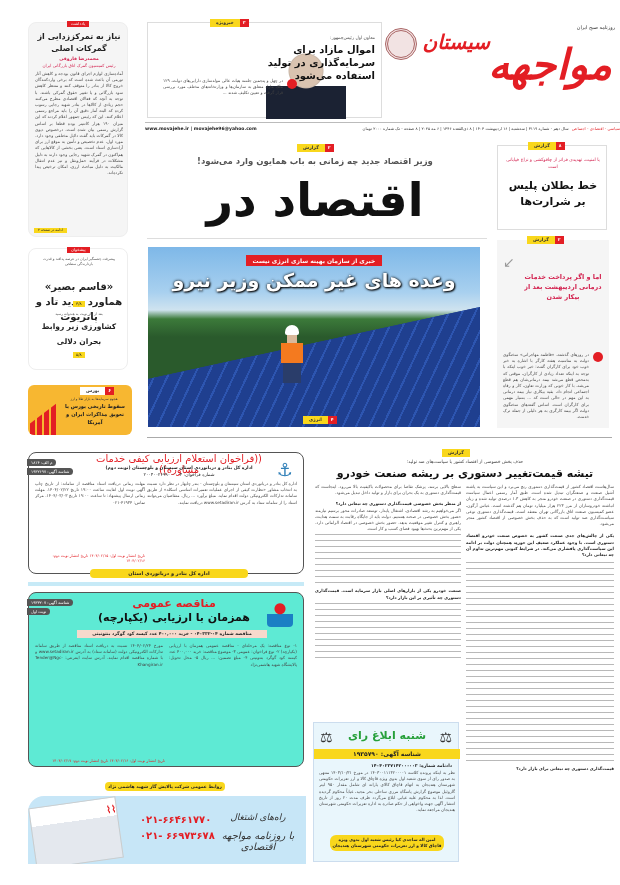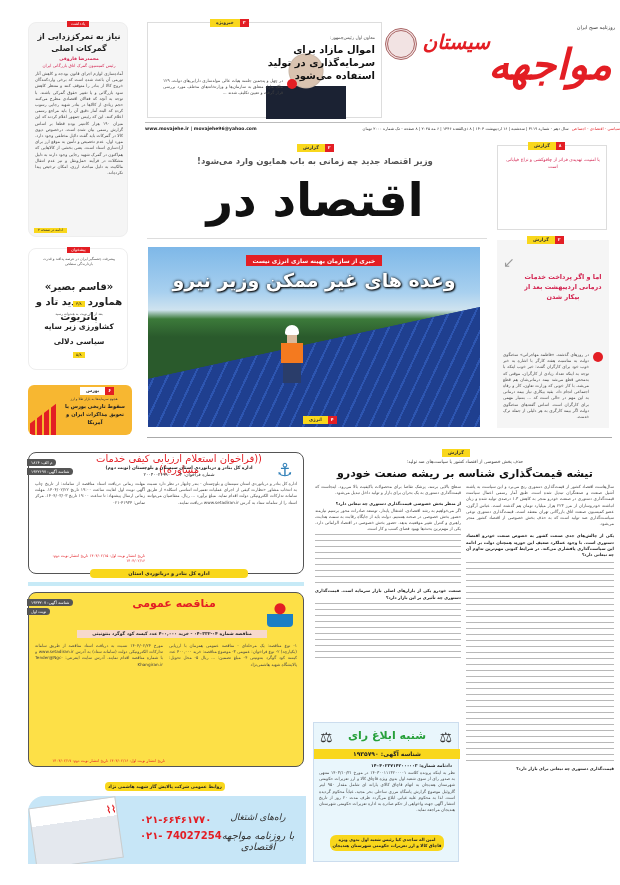--- a/index.html
+++ b/index.html
@@ -55,21 +55,21 @@
   <div class="abs txt" style="left:6px;top:48px;width:88px;height:156px;overflow:hidden;">آماده‌سازی لوازم اجرای قانون بودجه و کاهش آثار تورمی آن باعث شده است که برخی واردکنندگان خروج کالا از بنادر را متوقف کنند و منتظر کاهش سود بازرگانی و یا تغییر حقوق گمرکی باشند. با توجه به آنچه که فعالان اقتصادی مطرح می‌کنند حجم زیادی از کالاها در بنادر شهید رجایی رسوب کرده که البته آمار دقیق آن را باید مراجع رسمی اعلام کنند. این که رئیس جمهور اعلام کردند که این میزان ۱۹۰ هزار کانتینر بوده قطعا بر اساس گزارش رسمی بیان شده است. درخصوص دپوی کالا در گمرکات باید گفت دلایل مختلفی وجود دارد. مورد اول، عدم تخصیص و تأمین به موقع ارز برای آزادسازی اسناد است. یعنی بخشی از کالاهایی که هم‌اکنون در گمرک شهید رجایی وجود دارند به دلیل مشکلات در فرآیند حمل‌ونقل و نیز عدم انتقال مالکیت به دلیل مباحث ارزی، امکان ترخیص پیدا نکرده‌اند.</div>
   <div class="abs" style="left:5px;top:205px;background:#f9d71c;font-size:3.5px;padding:0 4px;height:5px;line-height:5px;">ادامه در صفحه ۲</div>
 </div>
 
 <div class="abs" style="left:28px;top:248px;width:100px;height:122px;border:1px solid #eee;border-radius:8px;background:#fff;">
   <div class="abs" style="left:38px;top:-2px;background:#e31e24;color:#fff;font-size:4px;padding:0 4px;height:6px;line-height:6px;">پیشخوان</div>
   <div class="abs center" style="left:12px;top:8px;width:76px;font-size:3.6px;line-height:5px;color:#555;">پیشرفت چشمگیر ایران در عرصه پدافند و قدرت بازدارندگی سطحی</div>
   <div class="abs center" style="left:2px;top:30px;width:96px;font-size:10px;font-weight:bold;line-height:15px;color:#222;">«قاسم بصیر» هماورد جدید تاد و پاتریوت</div>
   <div class="abs" style="left:44px;top:52px;background:#f9d71c;font-size:4px;padding:0 3px;height:6px;line-height:6px;">۳/۸</div>
   <div class="abs center" style="left:12px;top:63px;width:76px;font-size:3.6px;color:#555;">بعد از پیاز نوبت به هندوانه رسید</div>
-  <div class="abs center" style="left:2px;top:70px;width:96px;font-size:7.5px;font-weight:bold;line-height:15px;color:#222;">کشاورزی زیر سایه سیاسی دلالی</div>
+  <div class="abs center" style="left:2px;top:70px;width:96px;font-size:7.5px;font-weight:bold;line-height:15px;color:#222;">کشاورزی زیر روابط بحران دلالی</div>
   <div class="abs" style="left:44px;top:103px;background:#f9d71c;font-size:4px;padding:0 3px;height:6px;line-height:6px;">۵/۸</div>
 </div>
 
 <div class="abs" style="left:28px;top:385px;width:104px;height:50px;background:#f7b731;border-radius:6px;overflow:hidden;">
   <div class="abs" style="left:2px;top:12px;width:30px;height:38px;background:linear-gradient(to right,#e31e24 0 5px,transparent 5px 7px,#e31e24 7px 12px,transparent 12px 14px,#e31e24 14px 19px,transparent 19px 21px,#e31e24 21px 26px,transparent 26px);clip-path:polygon(0 70%,100% 10%,100% 100%,0 100%);"></div>
   <div class="abs tag" style="left:52px;top:2px;">
     <span class="r">۶</span>
     <span class="y" style="background:#fff;">بورس</span>
   </div>
   <div class="abs center" style="left:30px;top:12px;width:72px;font-size:3.4px;color:#333;">هجوم سرمایه‌ها به بازار طلا و ارز</div>
@@ -99,40 +99,41 @@
     <span class="y">انرژی</span>
   </div>
 </div>
 
 <div class="abs" style="left:497px;top:145px;width:110px;height:85px;border:1px solid #ddd;background:#fff;">
   <div class="abs tag" style="left:30px;top:-4px;">
     <span class="r">۸</span>
     <span class="y">گزارش</span>
   </div>
   <div class="abs center pink" style="left:8px;top:10px;width:94px;font-size:4.5px;line-height:7px;">با امنیت، تهدیدی فراتر از چاقوکشی و نزاع خیابانی است</div>
+  <div class="abs center" style="left:4px;top:32px;width:102px;font-size:11px;font-weight:bold;line-height:16px;color:#111;">خط بطلان پلیس بر شرارت‌ها</div>
 </div>
 
 <div class="abs" style="left:497px;top:240px;width:112px;height:188px;background:#f5f5f5;">
   <div class="abs tag" style="left:30px;top:-4px;">
     <span class="r">۲</span>
     <span class="y">گزارش</span>
   </div>
   <div class="abs" style="left:6px;top:14px;font-size:14px;color:#999;">↙</div>
   <div class="abs pink rtl" style="right:6px;top:32px;width:80px;font-size:6.5px;font-weight:bold;line-height:10px;text-align:center;">اما و اگر پرداخت خدمات درمانی اردیبهشت بعد از بیکار شدن</div>
   <div class="abs" style="right:6px;top:112px;width:10px;height:10px;border-radius:50%;background:#e31e24;"></div>
   <div class="abs txt" style="left:6px;top:112px;width:86px;height:72px;overflow:hidden;">در روزهای گذشته، «فاطمه مهاجرانی» سخنگوی دولت به مناسبت هفته کارگر با اشاره به خبر خوب خود برای کارگران گفت: خبر خوب اینکه با توجه به اینکه تعداد زیادی از کارگران، موقتی که به‌محض قطع می‌شد بیمه درمانی‌شان هم قطع می‌شد، با کار خوبی که وزارت تعاون، کار و رفاه اجتماعی انجام داد، بقیه بیکاری نیاز بیمه درمانی به این مهم در حالی است که ... بسیار مهمی برای کارگران است. اساس گفته‌های سخنگوی دولت اگر بیمه کارگری به هر دلیلی از جمله ترک خدمت.</div>
 </div>
 
 <div class="abs hr" style="left:147px;top:437px;width:465px;background:#aaa;"></div>
 
 <div class="abs tag" style="left:442px;top:449px;">
   <span class="y">گزارش</span>
 </div>
 <div class="abs center" style="left:315px;top:459px;width:300px;font-size:4.5px;color:#444;">حذف بخش خصوصی از اقتصاد کشور با سیاست‌های ضد تولید؛</div>
-<div class="abs center" style="left:315px;top:466px;width:300px;font-size:11px;font-weight:bold;color:#111;line-height:15px;">تیشه قیمت‌گذاری شناسه بر ریشه صنعت خودرو</div>
+<div class="abs center" style="left:315px;top:466px;width:300px;font-size:11px;font-weight:bold;color:#111;line-height:15px;">تیشه قیمت‌تغییر دستوری بر ریشه صنعت خودرو</div>
 
 <div class="abs txt" style="left:466px;top:484px;width:148px;height:400px;overflow:hidden;">
   <p>سال‌هاست اقتصاد کشور از قیمت‌گذاری دستوری رنج می‌برد و این سیاست به پاشنه آشیل صنعت و صنعتگران تبدیل شده است. طبق آمار رسمی اعمال سیاست قیمت‌گذاری دستوری در صنعت خودرو منجر به کاهش ۱.۳ درصدی تولید شده و زیان انباشته خودروسازان از مرز ۲۲۳ هزار میلیارد تومان هم گذشته است. عباس آرگون، عضو کمیسیون صنعت اتاق بازرگانی تهران معتقد است، قیمت‌گذاری دستوری نوعی سیاست‌گذاری ضد تولید است که به حذف بخش خصوصی از اقتصاد کشور منجر می‌شود.</p>
   <p style="font-weight:bold;color:#222;margin-top:6px;">یکی از چالش‌های جدی صنعت کشور به خصوص صنعت خودرو اقتصاد دستوری است. با وجود عملکرد ضعیف این حوزه، همچنان دولت بر ادامه این سیاست‌گذاری پافشاری می‌کند. در شرایط کنونی مهم‌ترین تداوم آن چه تبعاتی دارد؟</p>
   <div class="lines" style="height:200px;margin-top:4px;"></div>
   <p style="font-weight:bold;color:#222;margin-top:4px;">قیمت‌گذاری دستوری چه تبعاتی برای بازار دارد؟</p>
 </div>
 <div class="abs txt" style="left:315px;top:484px;width:146px;height:230px;overflow:hidden;">
   <p>سطح بالایی برسد، پزشک تقاضا برای محصولات باکیفیت بالا می‌رود. اینجاست که قیمت‌گذاری دستوری به یک بحران برای بازار و تولید داخل تبدیل می‌شود.</p>
   <p style="font-weight:bold;color:#222;margin-top:5px;">از منظر بخش خصوصی قیمت‌گذاری دستوری چه تبعاتی دارد؟</p>
@@ -159,33 +160,34 @@
   <div class="abs center" style="left:60px;top:19px;width:180px;font-size:4.5px;">شماره فراخوان: ۲۰۰۴۰۰۲۶۹۹۰۰۰۰۰۴</div>
   <div class="abs" style="left:-2px;top:6px;background:#555;color:#fff;font-size:4px;padding:0 4px;border-radius:0 4px 4px 0;height:7px;line-height:7px;">م الف: ۱۸۱۴</div>
   <div class="abs" style="left:-2px;top:15px;background:#555;color:#fff;font-size:4px;padding:0 4px;border-radius:0 4px 4px 0;height:7px;line-height:7px;">شناسه آگهی: ۱۹۳۲۶۹۷</div>
   <div class="abs txt" style="right:6px;top:28px;width:150px;height:82px;overflow:hidden;">اداره کل بنادر و دریانوردی استان سیستان و بلوچستان - بندر چابهار در نظر دارد نسبت به انتخاب مشاور «نظارت کیفی از اجرای عملیات تعمیرات اساسی اسکله» از طریق سامانه تدارکات الکترونیکی دولت اقدام نماید. مبلغ برآورد ... ریال. متقاضیان می‌توانند اسناد را از سامانه ستاد به آدرس www.setadiran.ir دریافت نمایند.</div>
   <div class="abs txt" style="left:6px;top:28px;width:110px;height:60px;overflow:hidden;">مهلت زمانی دریافت اسناد مناقصه از سامانه: از تاریخ چاپ آگهی نوبت اول لغایت ساعت ۱۹:۰۰ تاریخ ۱۴۰۴/۰۲/۲۲. مهلت زمانی ارسال پیشنهاد: تا ساعت ۱۹:۰۰ تاریخ ۱۴۰۴/۰۳/۰۳. مرکز تماس: ۴۱۹۳۴-۰۲۱</div>
   <div class="abs red" style="left:6px;top:100px;width:110px;font-size:3.8px;">تاریخ انتشار نوبت اول: ۱۴۰۴/۰۲/۱۵ تاریخ انتشار نوبت دوم: ۱۴۰۴/۰۲/۱۶</div>
 </div>
 <div class="abs center" style="left:90px;top:569px;width:158px;background:#f9d71c;font-size:5px;font-weight:bold;height:9px;line-height:9px;border-radius:4px;">اداره کل بنادر و دریانوردی استان</div>
 <div class="abs" style="left:28px;top:582px;width:276px;height:4px;background:#c7eaf7;"></div>
 
-<div class="abs" style="left:28px;top:592px;width:276px;height:175px;border:1px solid #555;border-radius:8px;background:#fde047;">
+<div class="abs" style="left:28px;top:592px;width:276px;height:175px;border:1px solid #555;border-radius:8px;background:#5eead4;">
   <div class="abs" style="right:10px;top:8px;width:26px;height:26px;background:radial-gradient(circle at 50% 30%,#e31e24 0 5px,transparent 6px),linear-gradient(to bottom,transparent 50%,#1b7fc4 50%);border-radius:4px;"></div>
   <div class="abs center red" style="left:60px;top:4px;width:170px;font-size:11px;font-weight:bold;">مناقصه عمومی</div>
+  <div class="abs center" style="left:60px;top:18px;width:170px;font-size:11px;font-weight:bold;color:#111;">همزمان با ارزیابی (یکپارچه)</div>
   <div class="abs center" style="left:48px;top:37px;width:190px;background:#f7d9cc;font-size:4.5px;font-weight:bold;height:8px;line-height:8px;">مناقصه شماره ۰۴-۰۴۰۳۳۲ - خرید ۴۰۰,۰۰۰ عدد کیسه کود گوگرد بنتونیتی</div>
   <div class="abs" style="left:-2px;top:6px;background:#555;color:#fff;font-size:4px;padding:0 4px;border-radius:0 4px 4px 0;height:7px;line-height:7px;">شناسه آگهی: ۱۹۳۳۲۰۷</div>
   <div class="abs" style="left:-2px;top:15px;background:#555;color:#fff;font-size:4px;padding:0 4px;border-radius:0 4px 4px 0;height:7px;line-height:7px;">نوبت اول</div>
   <div class="abs txt" style="right:6px;top:50px;width:128px;height:112px;overflow:hidden;">۱- نوع مناقصه: یک مرحله‌ای - مناقصه عمومی همزمان با ارزیابی (یکپارچه) ۲- نوع فراخوان: عمومی ۳- موضوع مناقصه: خرید ۴۰۰,۰۰۰ عدد کیسه کود گوگرد بنتونیتی ۴- مبلغ تضمین: ... ریال ۵- محل تحویل: پالایشگاه شهید هاشمی‌نژاد</div>
   <div class="abs txt" style="left:6px;top:50px;width:128px;height:100px;overflow:hidden;">مورخ ۱۴۰۴/۰۲/۲۴ نسبت به دریافت اسناد مناقصه از طریق سامانه تدارکات الکترونیکی دولت (سامانه ستاد) به آدرس www.setadiran.ir و با شماره مناقصه اقدام نمایند. آدرس سایت اینترنتی: Tender@Ngc-Khangiran.ir</div>
   <div class="abs red" style="left:6px;top:165px;width:130px;font-size:3.8px;">تاریخ انتشار نوبت اول: ۱۴۰۴/۰۲/۱۶ تاریخ انتشار نوبت دوم: ۱۴۰۴/۰۲/۱۷</div>
 </div>
 <div class="abs center" style="left:105px;top:782px;width:120px;background:#f9d71c;font-size:4.5px;font-weight:bold;height:9px;line-height:9px;border-radius:4px;">روابط عمومی شرکت پالایش گاز شهید هاشمی نژاد</div>
 
 <div class="abs" style="left:28px;top:796px;width:278px;height:68px;background:#c7e6f7;border-radius:16px 0 0 0;overflow:hidden;">
   <div class="abs" style="left:4px;top:6px;width:88px;height:62px;background:linear-gradient(to bottom,#fff 0 30%,#e4e8ee 30%);transform:rotate(-8deg);border:1px solid #ccc;">
     <div style="margin:6px 0 0 30px;color:#e31e24;font-weight:bold;font-size:10px;">⌇⌇</div>
   </div>
   <div class="abs" style="left:112px;top:18px;font-size:10px;font-weight:bold;color:#e31e24;direction:ltr;">۰۲۱-۶۶۴۶۱۷۷۰</div>
-  <div class="abs" style="left:112px;top:34px;font-size:10px;font-weight:bold;color:#e31e24;direction:ltr;">۰۲۱- 74027254</div>
+  <div class="abs" style="left:112px;top:34px;font-size:10px;font-weight:bold;color:#e31e24;direction:ltr;">۰۲۱- ۶۶۹۷۳۶۷۸</div>
   <div class="abs center" style="right:8px;top:16px;width:80px;font-family:'DejaVu Serif',serif;font-size:9px;font-style:italic;color:#333;">راه‌های اشتغال</div>
   <div class="abs center" style="right:8px;top:34px;width:80px;font-family:'DejaVu Serif',serif;font-size:10px;font-style:italic;color:#333;">با روزنامه مواجهه اقتصادی</div>
 </div>
 
 </body></html>

